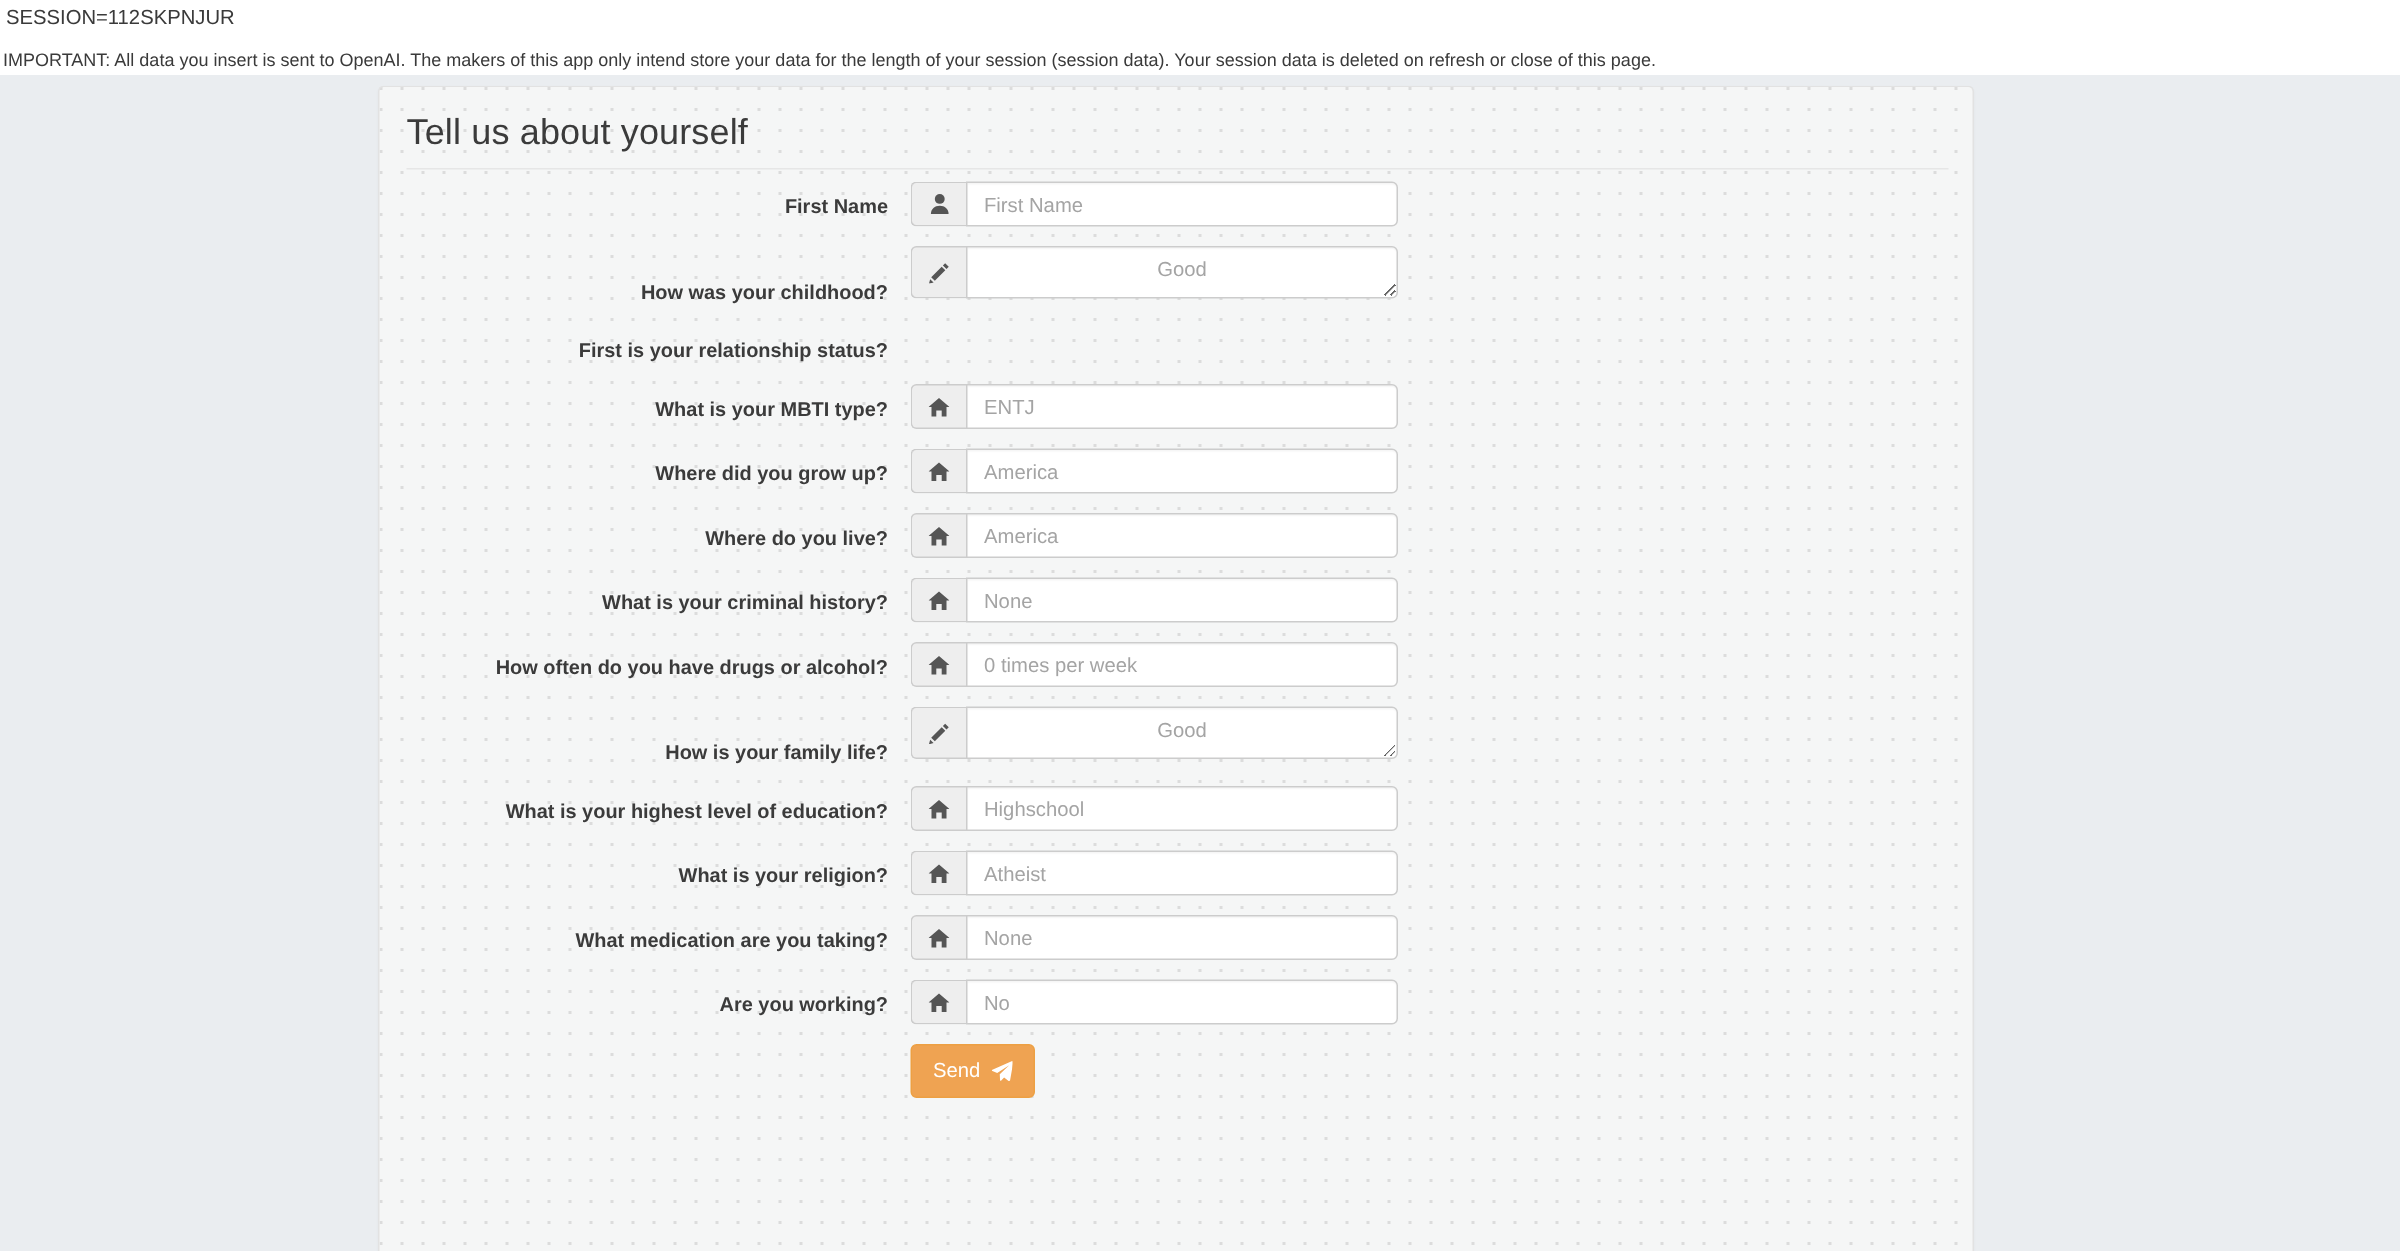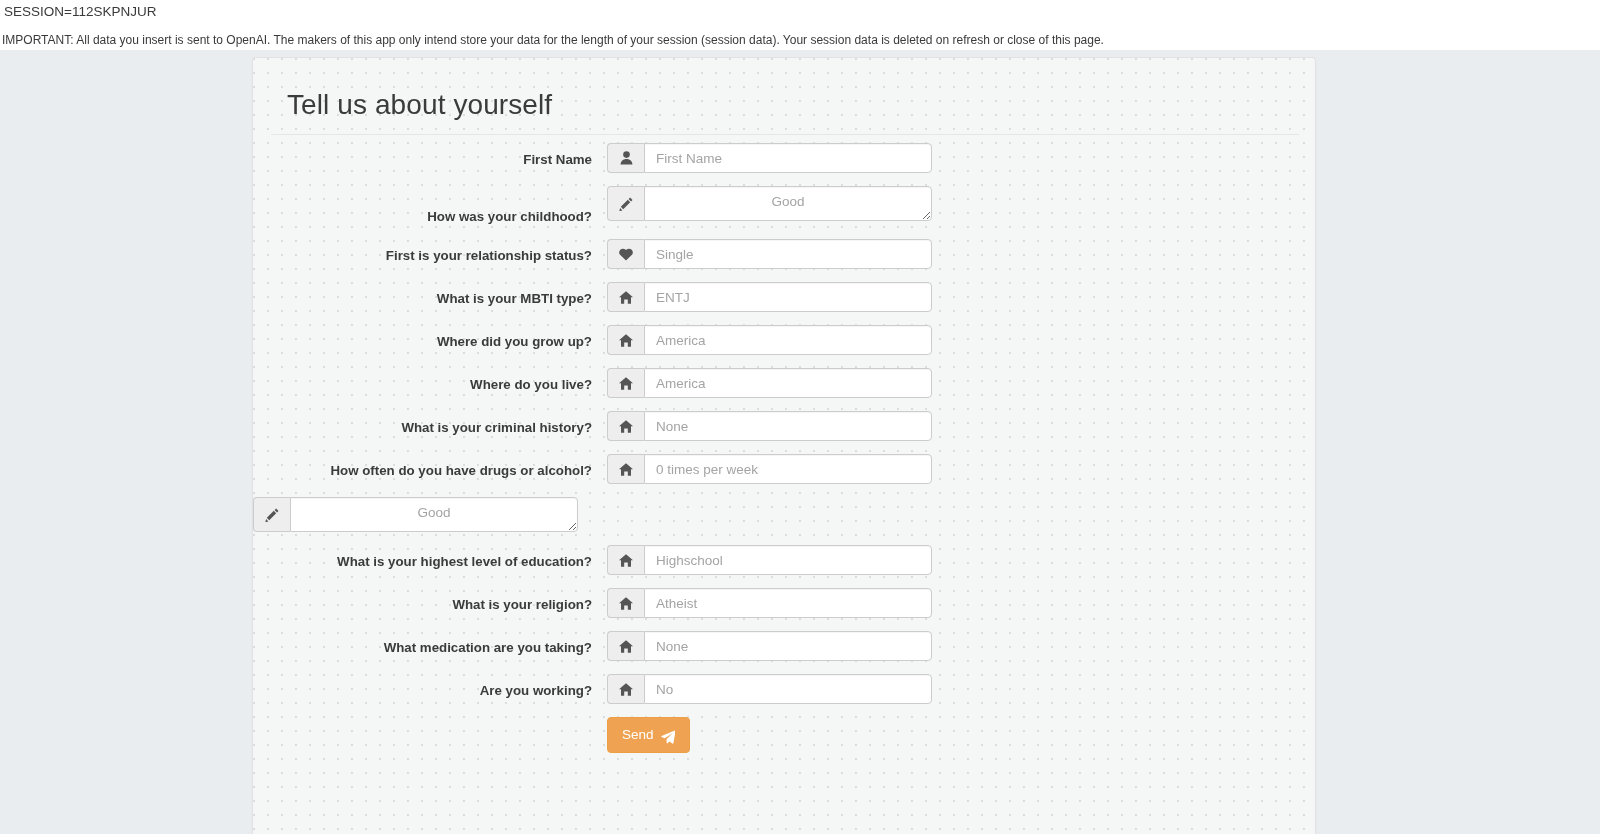--- a/index.html
+++ b/index.html
@@ -55,24 +55,24 @@
     background-size: 14px 14px;
     border: 1px solid #e2e2e2;
     border-bottom: none;
     border-radius: 4px 4px 0 0;
     box-shadow: 0 1px 2px rgba(0,0,0,0.04);
   }
   .panel-heading {
     padding: 18px 20px 0 18px;
   }
   .panel-title {
-    font-size: 28px;
+    font-size: 24px;
     font-weight: normal;
     color: #3b3b3b;
-    margin: 16px;
+    margin: 0;
     line-height: 26px;
     letter-spacing: 0.1px;
   }
   .title-divider {
     margin: 10px 0 0 0;
     height: 1px;
     background: #e6e6e6;
     width: 1028px;
   }
 
@@ -152,21 +152,21 @@
     background: #efa352;
     border: 1px solid #eda043;
     border-radius: 4px;
     color: #ffffff;
     font-family: "Liberation Sans", sans-serif;
     font-size: 13.5px;
     padding: 8px 14px;
     line-height: 18px;
     cursor: pointer;
     display: inline-flex;
-    align-items: flex-end;
+    align-items: center;
     gap: 7px;
   }
   .btn-send svg { display: block; }
 </style>
 </head>
 <body>
 
 <div class="topbar">
   <div class="session-line">SESSION=112SKPNJUR</div>
   <div class="warning-line">IMPORTANT: All data you insert is sent to OpenAI. The makers of this app only intend store your data for the length of your session (session data). Your session data is deleted on refresh or close of this page.</div>
@@ -197,28 +197,20 @@
             <span class="input-addon addon-textarea">
               <svg width="14" height="14" viewBox="0 0 14 14" fill="#555">
                 <path d="M11.1 0.5l2.4 2.4-1.5 1.5-2.4-2.4zM8.8 2.8l2.4 2.4-7 7-2.4-2.4zM1.1 11.1l2.3 2.3-3.1 0.8z"></path>
               </svg>
             </span>
             <textarea class="form-control" placeholder="Good" style=""></textarea>
           </div>
         </div>
         <div class="form-row">
           <div class="form-label">First is your relationship status?</div>
-          <div class="input-group">
-            <span class="input-addon">
-              <svg width="14" height="13" viewBox="0 0 14 13" fill="#555">
-                <path d="M7 12.6L1.3 7.1C-0.2 5.6-0.2 3.2 1.3 1.8s3.9-1.4 5.4 0l0.3 0.3 0.3-0.3c1.5-1.5 3.9-1.5 5.4 0s1.5 3.8 0 5.3z"></path>
-              </svg>
-            </span>
-            <input class="form-control" type="text" placeholder="Single" style="">
-          </div>
         </div>
         <div class="form-row">
           <div class="form-label">What is your MBTI type?</div>
           <div class="input-group">
             <span class="input-addon">
               <svg width="14" height="13" viewBox="0 0 14 13" fill="#555">
                 <path d="M7 0.3L0 6.3h2v6.4h3.2V8.6h3.6v4.1H12V6.3h2z"></path>
               </svg>
             </span>
             <input class="form-control" type="text" placeholder="ENTJ" style="">
@@ -262,20 +254,21 @@
           <div class="input-group">
             <span class="input-addon">
               <svg width="14" height="13" viewBox="0 0 14 13" fill="#555">
                 <path d="M7 0.3L0 6.3h2v6.4h3.2V8.6h3.6v4.1H12V6.3h2z"></path>
               </svg>
             </span>
             <input class="form-control" type="text" placeholder="0 times per week" style="">
           </div>
         </div>
         <div class="form-row row-textarea">
+          <div class="form-label label-textarea">How is your family life?</div>
           <div class="input-group">
             <span class="input-addon addon-textarea">
               <svg width="14" height="14" viewBox="0 0 14 14" fill="#555">
                 <path d="M11.1 0.5l2.4 2.4-1.5 1.5-2.4-2.4zM8.8 2.8l2.4 2.4-7 7-2.4-2.4zM1.1 11.1l2.3 2.3-3.1 0.8z"></path>
               </svg>
             </span>
             <textarea class="form-control" placeholder="Good" style=""></textarea>
           </div>
         </div>
         <div class="form-row">

